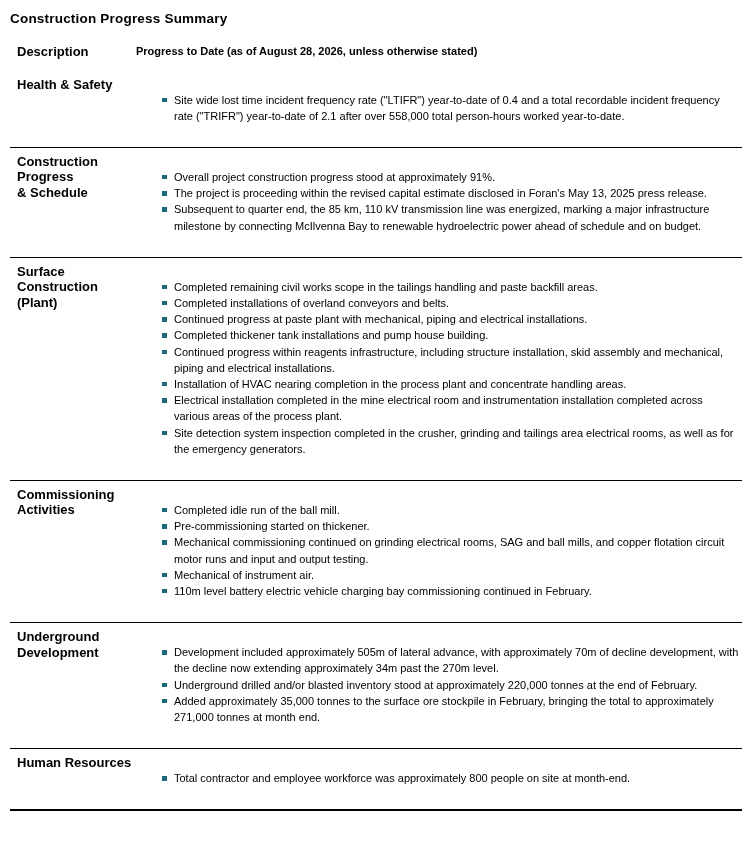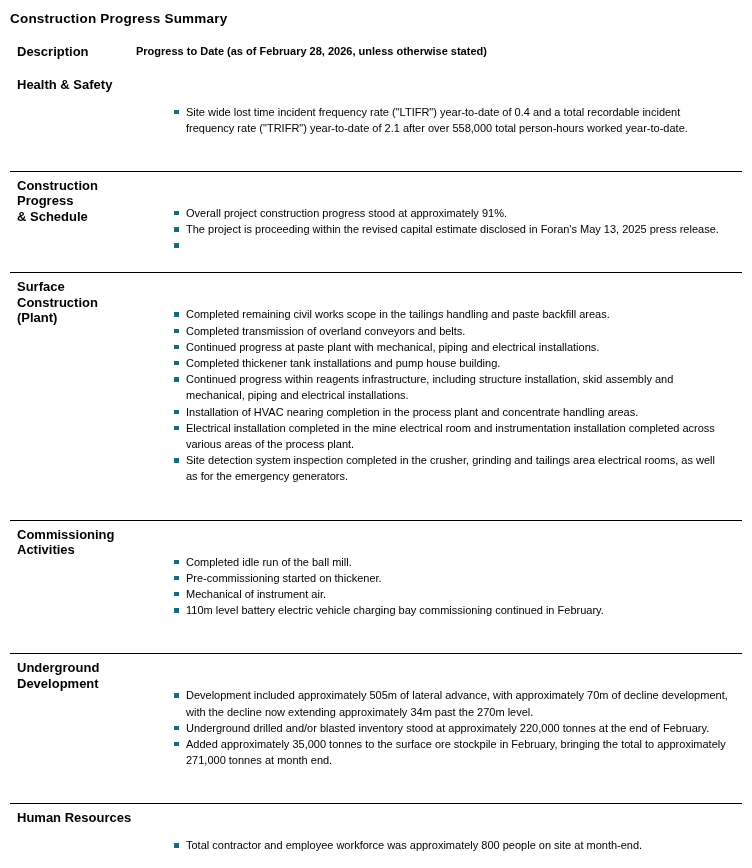--- a/index.html
+++ b/index.html
@@ -56,21 +56,21 @@
   section.section-row {
     border-top: 1.5px solid #000000;
     padding: 6px 0 23px 0;
   }
   #sections section.section-row:first-child {
     border-top: none;
     padding-top: 0;
   }
   ul.bullet-list {
     list-style: none;
-    margin: 12px;
+    margin: 0;
     padding: 15px 0 0 0;
   }
   li.bullet-item {
     position: relative;
     padding-left: 38px;
     padding-right: 2px;
     line-height: 16.2px;
     margin: 0;
   }
   .bullet-square {
@@ -89,64 +89,65 @@
 </style>
 </head>
 <body>
 
 <div class="page">
 
   <h1 class="doc-title">Construction Progress Summary</h1>
 
   <div class="row header-row">
     <div class="col-label">Description</div>
-    <div class="col-content">Progress to Date (as of February 28, 2026, unless otherwise stated)</div>
+    <div class="col-content">Progress to Date (as of August 28, 2026, unless otherwise stated)</div>
   </div>
 
   <div id="sections">
   <section class="row section-row">
     <div class="col-label section-label">Health &amp; Safety</div>
     <ul class="col-content bullet-list">
           <li class="bullet-item"><span class="bullet-square"></span><span class="bullet-text">Site wide lost time incident frequency rate ("LTIFR") year-to-date of 0.4 and a total recordable incident frequency rate ("TRIFR") year-to-date of 2.1 after over 558,000 total person-hours worked year-to-date.</span></li>
         </ul>
   </section>
 
   <section class="row section-row">
     <div class="col-label section-label">Construction
 Progress
 &amp; Schedule</div>
     <ul class="col-content bullet-list">
           <li class="bullet-item"><span class="bullet-square"></span><span class="bullet-text">Overall project construction progress stood at approximately 91%.</span></li>
           <li class="bullet-item"><span class="bullet-square"></span><span class="bullet-text">The project is proceeding within the revised capital estimate disclosed in Foran's May 13, 2025 press release.</span></li>
-          <li class="bullet-item"><span class="bullet-square"></span></li>
+          <li class="bullet-item"><span class="bullet-square"></span><span class="bullet-text">Subsequent to quarter end, the 85 km, 110 kV transmission line was energized, marking a major infrastructure milestone by connecting McIlvenna Bay to renewable hydroelectric power ahead of schedule and on budget.</span></li>
         </ul>
   </section>
 
   <section class="row section-row">
     <div class="col-label section-label">Surface Construction
 (Plant)</div>
     <ul class="col-content bullet-list">
           <li class="bullet-item"><span class="bullet-square"></span><span class="bullet-text">Completed remaining civil works scope in the tailings handling and paste backfill areas.</span></li>
-          <li class="bullet-item"><span class="bullet-square"></span><span class="bullet-text">Completed transmission of overland conveyors and belts.</span></li>
+          <li class="bullet-item"><span class="bullet-square"></span><span class="bullet-text">Completed installations of overland conveyors and belts.</span></li>
           <li class="bullet-item"><span class="bullet-square"></span><span class="bullet-text">Continued progress at paste plant with mechanical, piping and electrical installations.</span></li>
           <li class="bullet-item"><span class="bullet-square"></span><span class="bullet-text">Completed thickener tank installations and pump house building.</span></li>
           <li class="bullet-item"><span class="bullet-square"></span><span class="bullet-text">Continued progress within reagents infrastructure, including structure installation, skid assembly and mechanical, piping and electrical installations.</span></li>
           <li class="bullet-item"><span class="bullet-square"></span></li>
           <li class="bullet-item"><span class="bullet-square"></span><span class="bullet-text">Installation of HVAC nearing completion in the process plant and concentrate handling areas.</span></li>
           <li class="bullet-item"><span class="bullet-square"></span><span class="bullet-text">Electrical installation completed in the mine electrical room and instrumentation installation completed across various areas of the process plant.</span></li>
           <li class="bullet-item"><span class="bullet-square"></span><span class="bullet-text">Site detection system inspection completed in the crusher, grinding and tailings area electrical rooms, as well as for the emergency generators.</span></li>
         </ul>
   </section>
 
   <section class="row section-row">
     <div class="col-label section-label">Commissioning
 Activities</div>
     <ul class="col-content bullet-list">
           <li class="bullet-item"><span class="bullet-square"></span><span class="bullet-text">Completed idle run of the ball mill.</span></li>
           <li class="bullet-item"><span class="bullet-square"></span><span class="bullet-text">Pre-commissioning started on thickener.</span></li>
+          <li class="bullet-item"><span class="bullet-square"></span><span class="bullet-text">Mechanical commissioning continued on grinding electrical rooms, SAG and ball mills, and copper flotation circuit motor runs and input and output testing.</span></li>
           <li class="bullet-item"><span class="bullet-square"></span><span class="bullet-text">Mechanical of instrument air.</span></li>
           <li class="bullet-item"><span class="bullet-square"></span><span class="bullet-text">110m level battery electric vehicle charging bay commissioning continued in February.</span></li>
         </ul>
   </section>
 
   <section class="row section-row">
     <div class="col-label section-label">Underground
 Development</div>
     <ul class="col-content bullet-list">
           <li class="bullet-item"><span class="bullet-square"></span><span class="bullet-text">Development included approximately 505m of lateral advance, with approximately 70m of decline development, with the decline now extending approximately 34m past the 270m level.</span></li>

